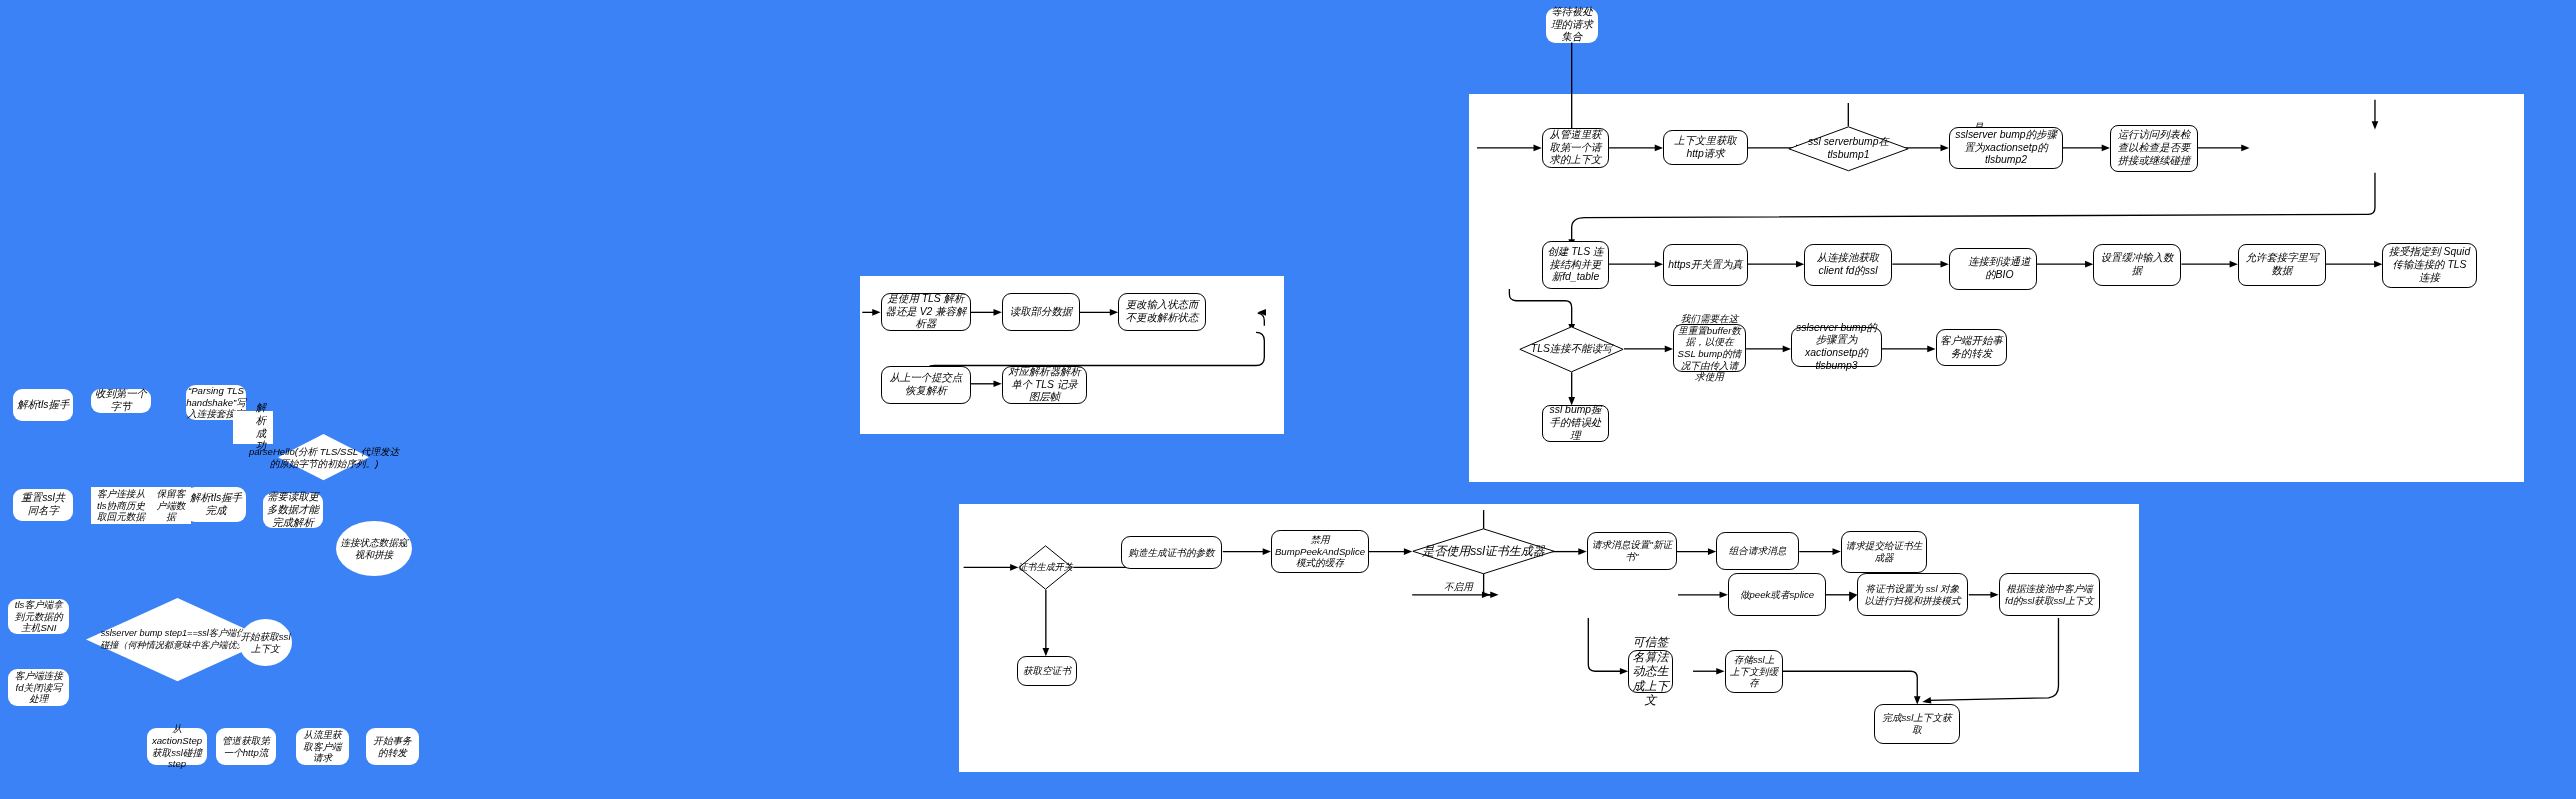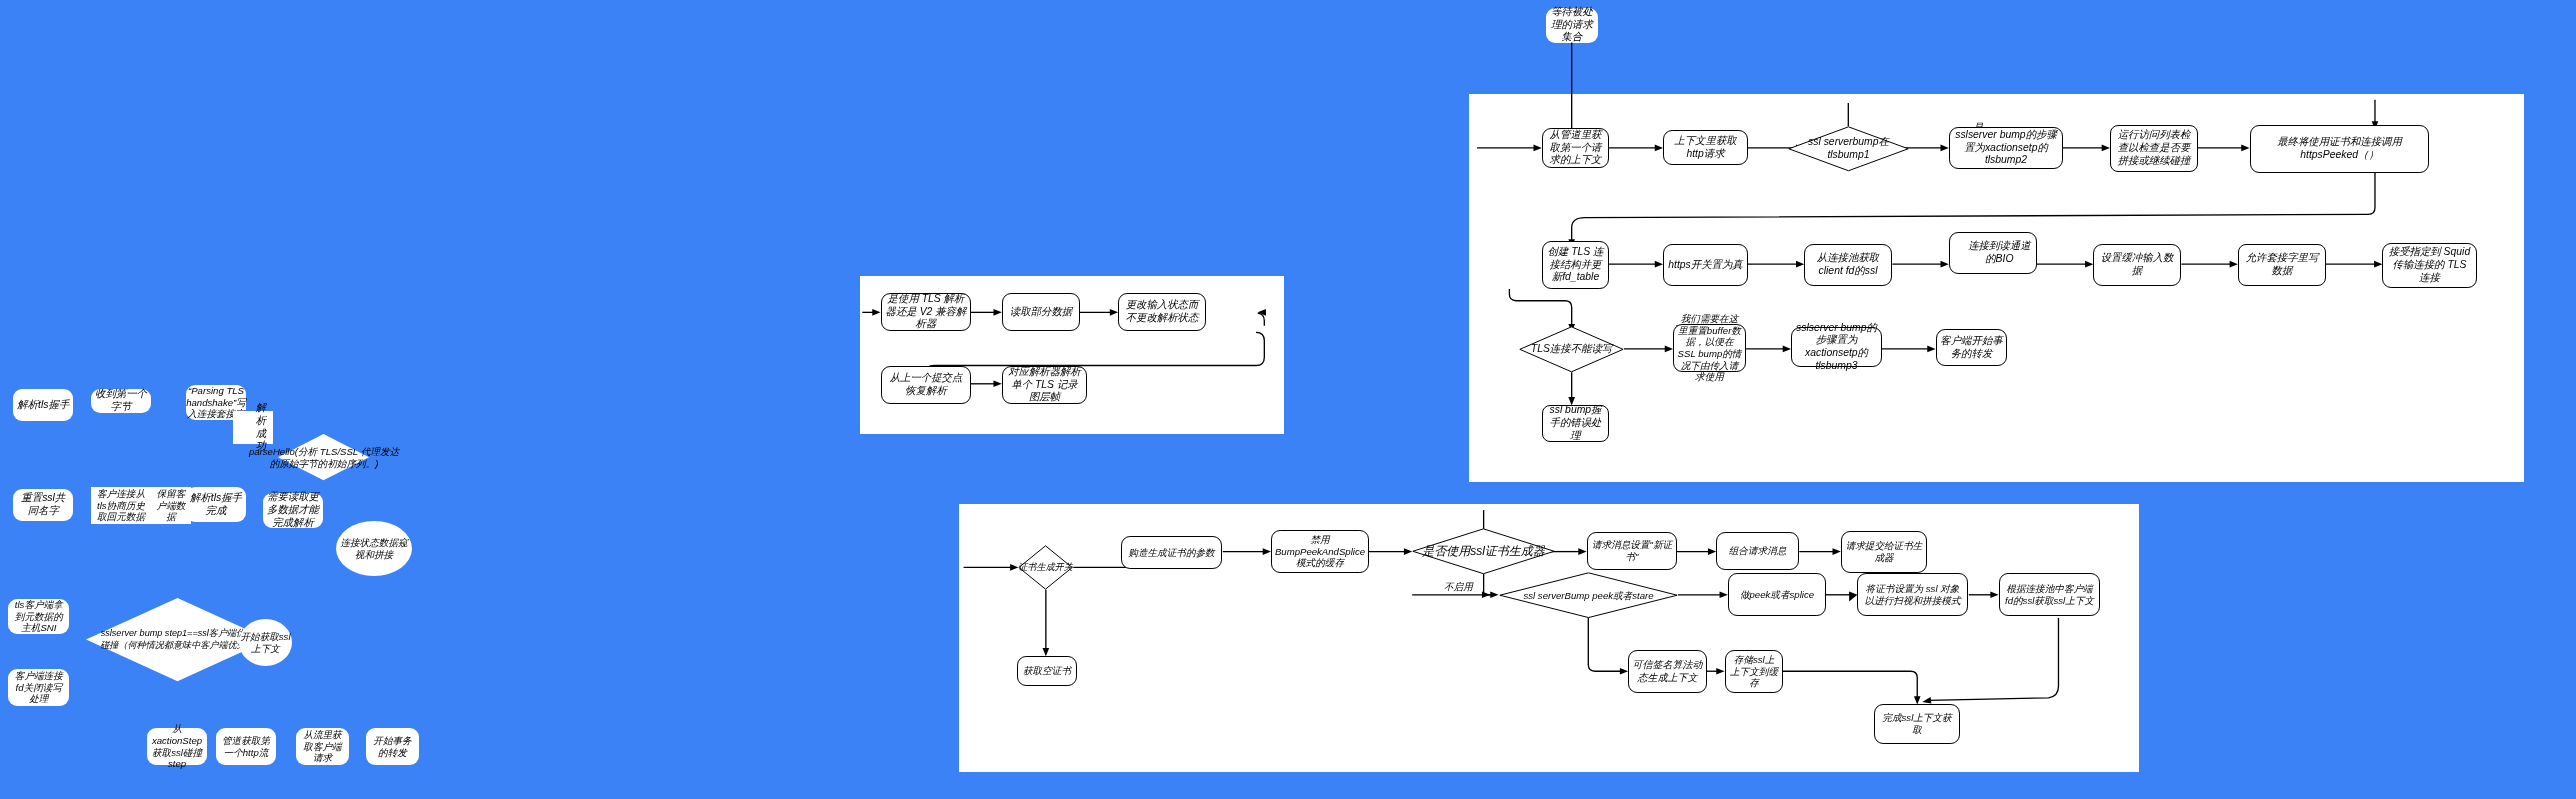--- a/index.html
+++ b/index.html
@@ -108,26 +108,25 @@
   <div class="dia" style="left:1788px;top:126px;width:121px;height:46px;">
     <svg viewBox="0 0 146 55" preserveAspectRatio="none">
       <polygon points="73,1 145,27.5 73,54 1,27.5" fill="#fff" stroke="#000" stroke-width="1.2"></polygon>
     </svg>
     <div class="dtxt" style="white-space:normal;">ssl serverbump在tlsbump1</div>
   </div>
   <div class="lbl" style="left:1973px;top:121px;">是</div>
 
   <div class="node rr" style="left:1949px;top:127px;width:114px;height:42px;">sslserver bump的步骤置为xactionsetp的tlsbump2</div>
   <div class="node rect" style="left:2110px;top:125px;width:88px;height:47px;">运行访问列表检查以检查是否要拼接或继续碰撞</div>
-  <div class="node rr" style="left:2250px;top:125px;width:179px;height:48px;">最终将使用证书和连接调用httpsPeeked（）</div>
 
   <div class="node rr" style="left:1542px;top:241px;width:67px;height:48px;">创建 TLS 连接结构并更新fd_table</div>
   <div class="node rr" style="left:1663px;top:244px;width:85px;height:42px;">https开关置为真</div>
   <div class="node rr" style="left:1804px;top:244px;width:88px;height:42px;">从连接池获取client fd的ssl</div>
-  <div class="node rr" style="left:1949px;top:232px;width:88px;height:42px;padding-left:16px;">连接到读通道的BIO</div>
+  <div class="node rr" style="left:1949px;top:248px;width:88px;height:42px;padding-left:16px;">连接到读通道的BIO</div>
   <div class="node rr" style="left:2093px;top:244px;width:88px;height:42px;">设置缓冲输入数据</div>
   <div class="node rect" style="left:2238px;top:244px;width:88px;height:42px;">允许套接字里写数据</div>
   <div class="node rr" style="left:2382px;top:243px;width:95px;height:45px;">接受指定到 Squid 传输连接的 TLS 连接</div>
 
   <div class="dia" style="left:1519px;top:326px;width:105px;height:47px;">
     <svg viewBox="0 0 126 56" preserveAspectRatio="none">
       <polygon points="63,1 125,28 63,55 1,28" fill="#fff" stroke="#000" stroke-width="1.2"></polygon>
     </svg>
     <div class="dtxt">TLS连接不能读写</div>
   </div>
@@ -234,31 +233,25 @@
   </div>
 
   <div class="node rr" style="left:1587px;top:532px;width:90px;height:38px;font-size:9.6px;">请求消息设置"新证书"</div>
   <div class="node rr" style="left:1716px;top:532px;width:83px;height:38px;font-size:9.6px;">组合请求消息</div>
   <div class="node rr" style="left:1841px;top:531px;width:86px;height:42px;font-size:9.6px;">请求提交给证书生成器</div>
 
   <div class="lbl" style="left:1444px;top:581px;font-size:9.6px;">不启用</div>
 
   <div class="node rr" style="left:1017px;top:656px;width:60px;height:30px;font-size:9.6px;">获取空证书</div>
 
-  <div class="dia" style="left:1499px;top:572px;width:179px;height:47px;">
-    <svg viewBox="0 0 216 56" preserveAspectRatio="none">
-      <polygon points="108,1 215,28 108,55 1,28" fill="#fff" stroke="#000" stroke-width="1.2"></polygon>
-    </svg>
-    <div class="dtxt" style="font-size:9.6px;">ssl serverBump peek或者stare</div>
-  </div>
   <div class="node rr" style="left:1728px;top:573px;width:98px;height:43px;font-size:9.6px;">做peek或者splice</div>
   <div class="node rr" style="left:1857px;top:573px;width:111px;height:43px;font-size:9.6px;">将证书设置为 ssl 对象以进行扫视和拼接模式</div>
   <div class="node rr" style="left:1999px;top:573px;width:101px;height:43px;font-size:9.6px;">根据连接池中客户端fd的ssl获取ssl上下文</div>
 
-  <div class="node rr" style="left:1628px;top:650px;width:79px;height:43px;font-size:10px;">可信签名算法动态生成上下文</div>
+  <div class="node rr" style="left:1628px;top:650px;width:45px;height:43px;font-size:12px;">可信签名算法动态生成上下文</div>
   <div class="node rr" style="left:1725px;top:650px;width:58px;height:43px;font-size:9.6px;">存储ssl上上下文到缓存</div>
   <div class="node rr" style="left:1874px;top:704px;width:86px;height:40px;font-size:9.6px;">完成ssl上下文获取</div>
 
   <div class="node free" style="left:13.3px;top:389px;width:60px;height:32px;">解析tls握手</div>
   <div class="node free" style="left:91px;top:389px;width:60px;height:24px;">收到第一个字节</div>
   <div class="node free" style="left:186px;top:385px;width:60px;height:35px;font-size:9.6px;">“Parsing TLS handshake”写入连接套接字</div>
   <div class="node freerect" style="left:233px;top:411px;width:40px;height:33px;justify-content:flex-start;padding-left:19px;">解析成功</div>
 
   <div class="dia free" style="left:278px;top:434px;width:91px;height:47px;">
     <svg viewBox="0 0 110 56" preserveAspectRatio="none">

